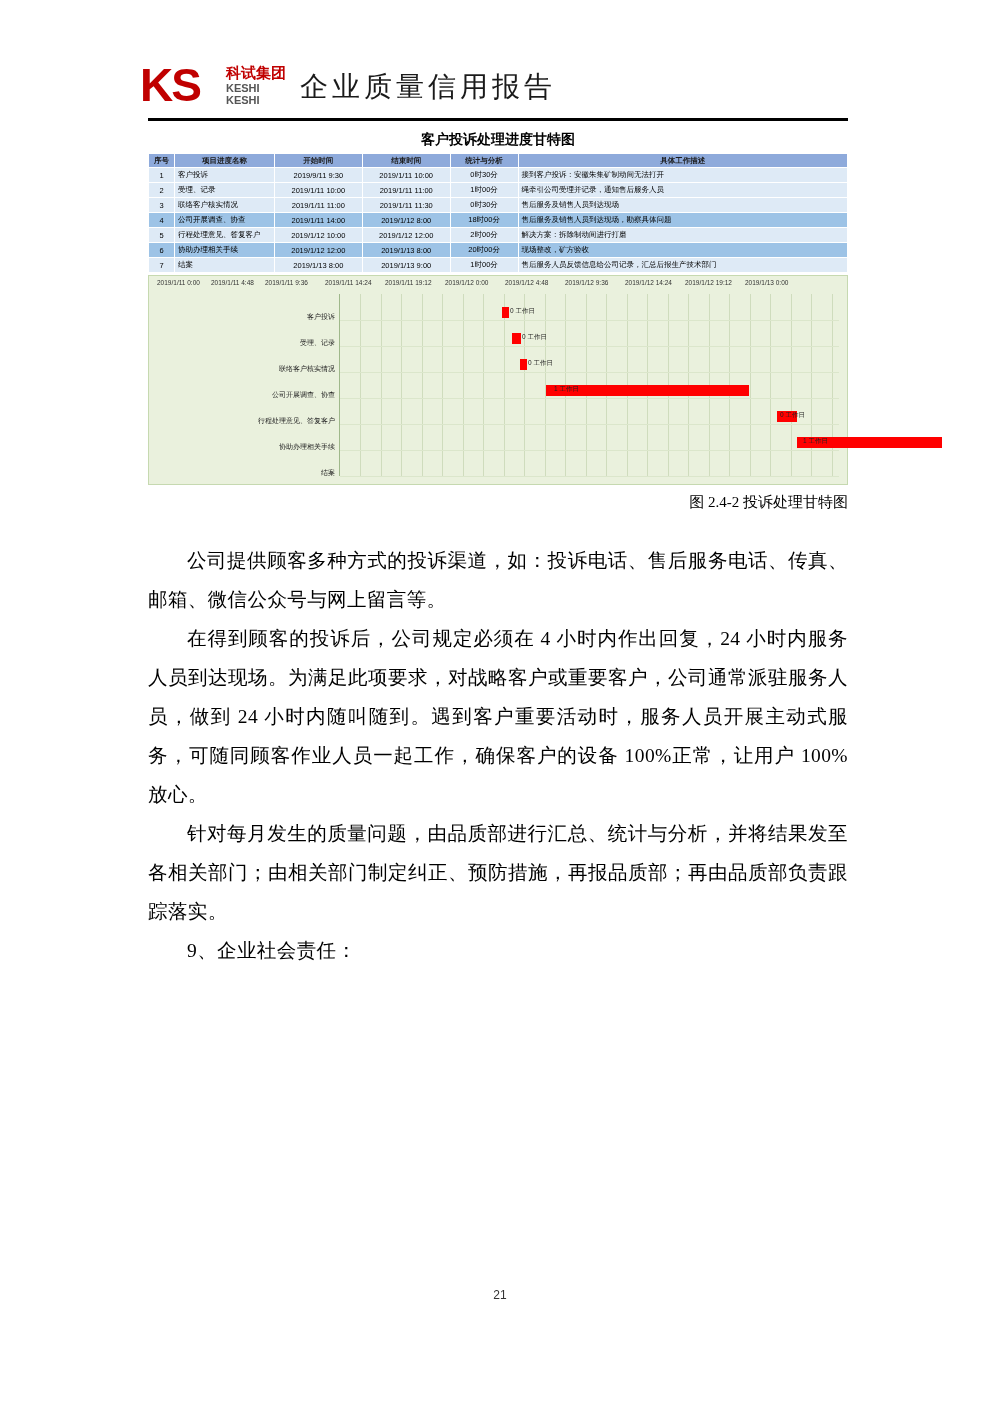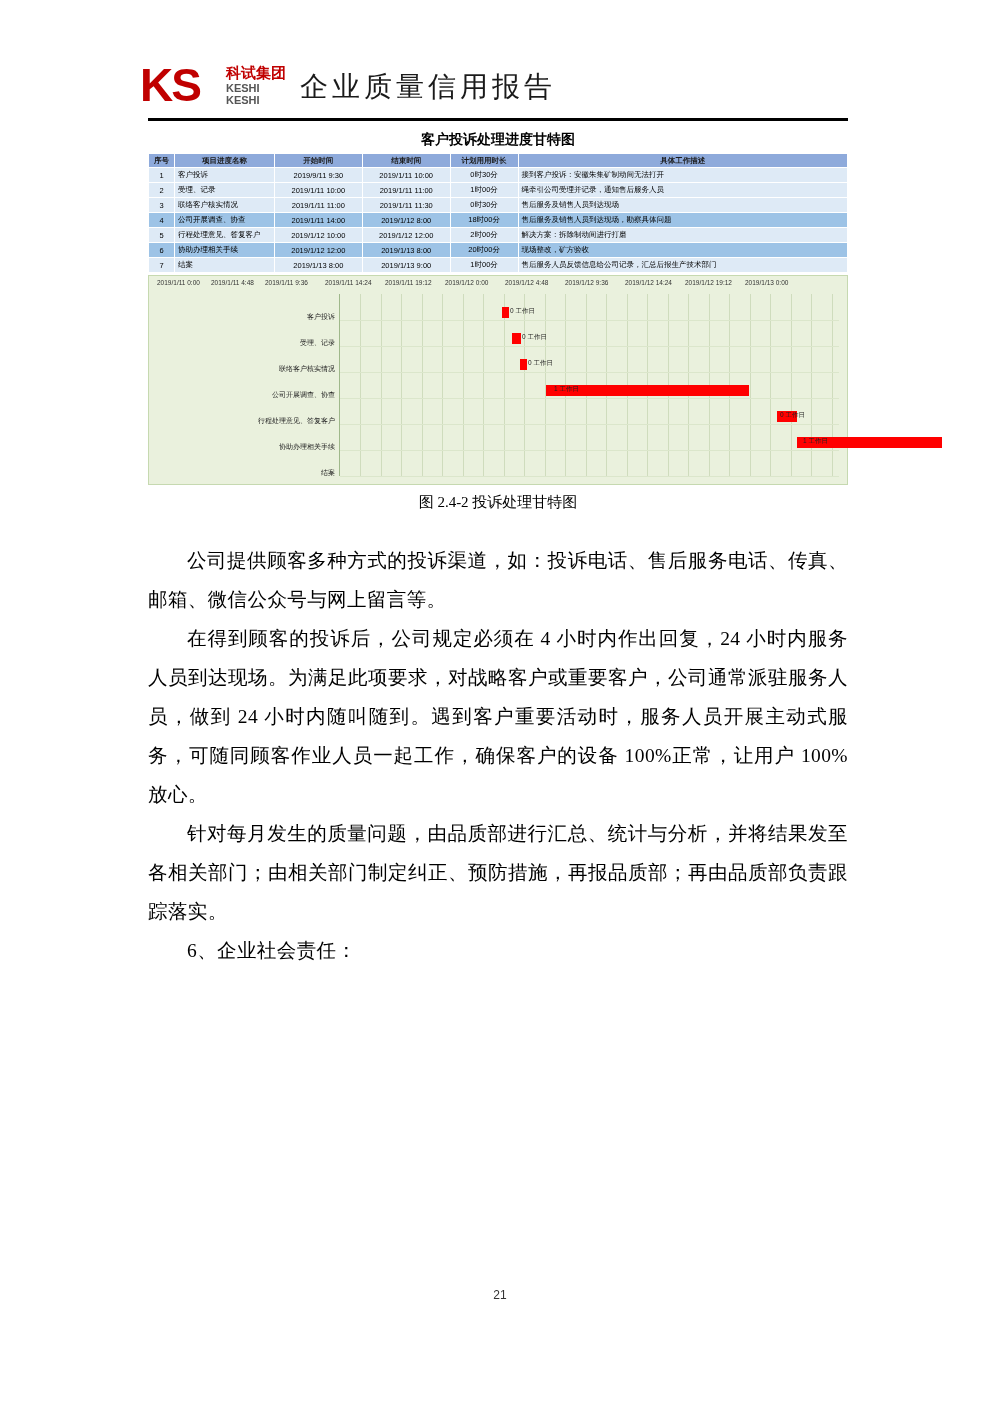--- a/index.html
+++ b/index.html
@@ -113,21 +113,21 @@
     font-family:"Liberation Sans", sans-serif;
   }
   .bar {
     position:absolute; height:11px; background:#ff0000;
   }
   .barlbl {
     position:absolute; font-size:6.5px; color:#222; white-space:nowrap;
     font-family:"Liberation Sans", sans-serif;
   }
   .fig-caption {
-    width:700px; text-align:center;
+    width:700px; text-align:right;
     font-size:15px; margin-top:8px;
     font-family:"Liberation Serif", serif;
   }
 
   
   .body-text {
     position:absolute; left:148px; top:541px; width:700px;
   }
   .body-text p {
     margin:0 0 0 0;
@@ -173,21 +173,21 @@
           <col class="c4">
           <col class="c5">
           <col class="c6">
       </colgroup>
       <thead>
         <tr>
           <th>序号</th>
           <th>项目进度名称</th>
           <th>开始时间</th>
           <th>结束时间</th>
-          <th>计划用用时长</th>
+          <th>统计与分析</th>
           <th>具体工作描述</th>
         </tr>
       </thead>
       <tbody>
         <tr>
           <td>1</td>
           <td class="name">客户投诉</td>
           <td>2019/9/11 9:30</td>
           <td>2019/1/11 10:00</td>
           <td>0时30分</td>
@@ -322,17 +322,17 @@
       </div>
     </div>
 
     <div class="fig-caption">图 2.4-2 投诉处理甘特图</div>
   </div>
 
   <div class="body-text">
     <p>公司提供顾客多种方式的投诉渠道，如：投诉电话、售后服务电话、传真、邮箱、微信公众号与网上留言等。</p>
     <p>在得到顾客的投诉后，公司规定必须在 4 小时内作出回复，24 小时内服务人员到达现场。为满足此项要求，对战略客户或重要客户，公司通常派驻服务人员，做到 24 小时内随叫随到。遇到客户重要活动时，服务人员开展主动式服务，可随同顾客作业人员一起工作，确保客户的设备 100%正常，让用户 100%放心。</p>
     <p>针对每月发生的质量问题，由品质部进行汇总、统计与分析，并将结果发至各相关部门；由相关部门制定纠正、预防措施，再报品质部；再由品质部负责跟踪落实。</p>
-    <p>6、企业社会责任：</p>
+    <p>9、企业社会责任：</p>
   </div>
 
   <div class="pagenum">21</div>
 </div>
 
 </body></html>

